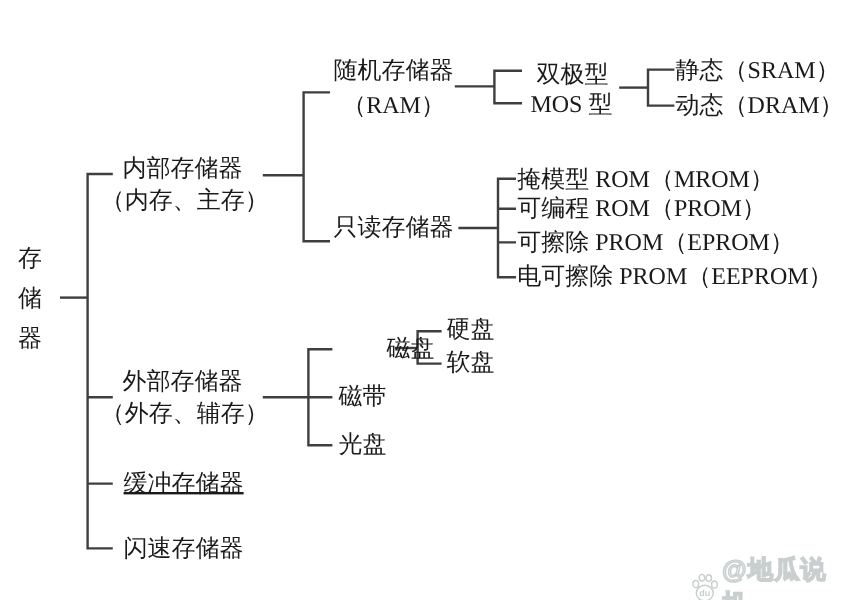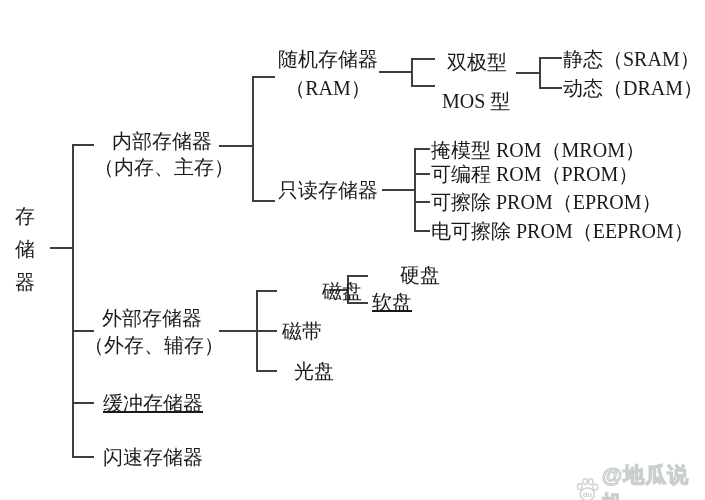--- a/index.html
+++ b/index.html
@@ -58,68 +58,68 @@
       <path d="M430 149 H415 V231 H430 M415 174 H430 M415 202 H430"></path>
       <path d="M219 331 H257"></path>
       <path d="M277 291 H257 V371 H277 M257 331 H277"></path>
       <path d="M329 290 H348"></path>
       <path d="M368 276 H348 V303 H368"></path>
     </g>
   </svg>
 
   <div class="lbl root-lbl" style="left:13px;top:200px;width:24px;line-height:33px;">存储器</div>
 
-  <div class="lbl lbl2" style="left:84px;top:128px;width:136px;line-height:26px;margin-left:10px;">
+  <div class="lbl lbl2" style="left:84px;top:128px;width:136px;line-height:26px;">
     <span class="line">内部存储器</span>
     <span class="line">（内存、主存）</span>
   </div>
 
   <div class="lbl lbl2" style="left:84px;top:305px;width:136px;line-height:27px;">
     <span class="line">外部存储器</span>
     <span class="line">（外存、辅存）</span>
   </div>
 
   <div class="lbl" style="left:103px;top:393px;text-decoration:underline;">缓冲存储器</div>
 
   <div class="lbl" style="left:103px;top:447px;">闪速存储器</div>
 
   <div class="lbl lbl2" style="left:272px;top:45px;width:112px;line-height:29px;">
     <span class="line">随机存储器</span>
     <span class="line">（RAM）</span>
   </div>
 
   <div class="lbl" style="left:447px;top:52px;">双极型</div>
 
-  <div class="lbl" style="left:442px;top:77px;margin-top:14px;">MOS 型</div>
+  <div class="lbl" style="left:442px;top:77px;">MOS 型</div>
 
   <div class="lbl" style="left:563px;top:49px;">静态（SRAM）</div>
 
   <div class="lbl" style="left:563px;top:78px;">动态（DRAM）</div>
 
   <div class="lbl lbl2" style="left:272px;top:176px;width:112px;line-height:29px;">
     <span class="line">只读存储器</span>
   </div>
 
   <div class="lbl" style="left:431px;top:140px;">掩模型 ROM（MROM）</div>
 
   <div class="lbl" style="left:431px;top:164px;">可编程 ROM（PROM）</div>
 
   <div class="lbl" style="left:431px;top:192px;">可擦除 PROM（EPROM）</div>
 
   <div class="lbl" style="left:431px;top:221px;">电可擦除 PROM（EEPROM）</div>
 
   <div class="lbl" style="left:282px;top:281px;margin-left:40px;">磁盘</div>
 
-  <div class="lbl" style="left:372px;top:265px;margin-left:28px;">硬盘</div>
+  <div class="lbl" style="left:372px;top:265px;">硬盘</div>
 
-  <div class="lbl" style="left:372px;top:292px;text-decoration:underline;">软盘</div>
+  <div class="lbl" style="left:372px;top:292px;">软盘</div>
 
   <div class="lbl" style="left:282px;top:321px;text-align:right;">磁带</div>
 
-  <div class="lbl" style="left:294px;top:361px;">光盘</div>
+  <div class="lbl" style="left:282px;top:361px;">光盘</div>
 
   <div class="watermark">
     <svg width="24" height="27" viewBox="0 0 24 27">
       <g stroke="#c9cfcf" stroke-width="1.3" fill="#ffffff">
         <ellipse cx="4" cy="10.5" rx="2.5" ry="3.2"></ellipse>
         <ellipse cx="9.5" cy="5" rx="2.4" ry="3"></ellipse>
         <ellipse cx="15.5" cy="5.3" rx="2.4" ry="3"></ellipse>
         <ellipse cx="20.5" cy="11" rx="2.5" ry="3.2"></ellipse>
         <ellipse cx="12" cy="18.5" rx="7.5" ry="6.8"></ellipse>
       </g>

